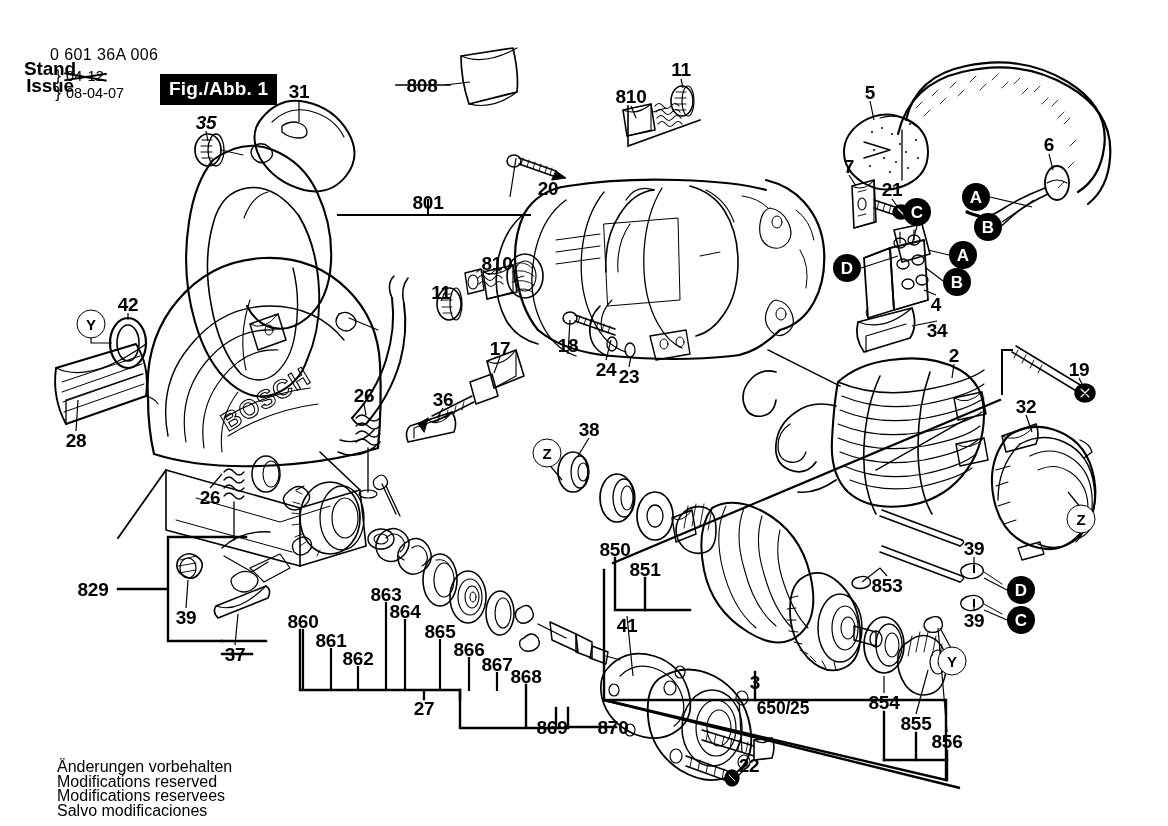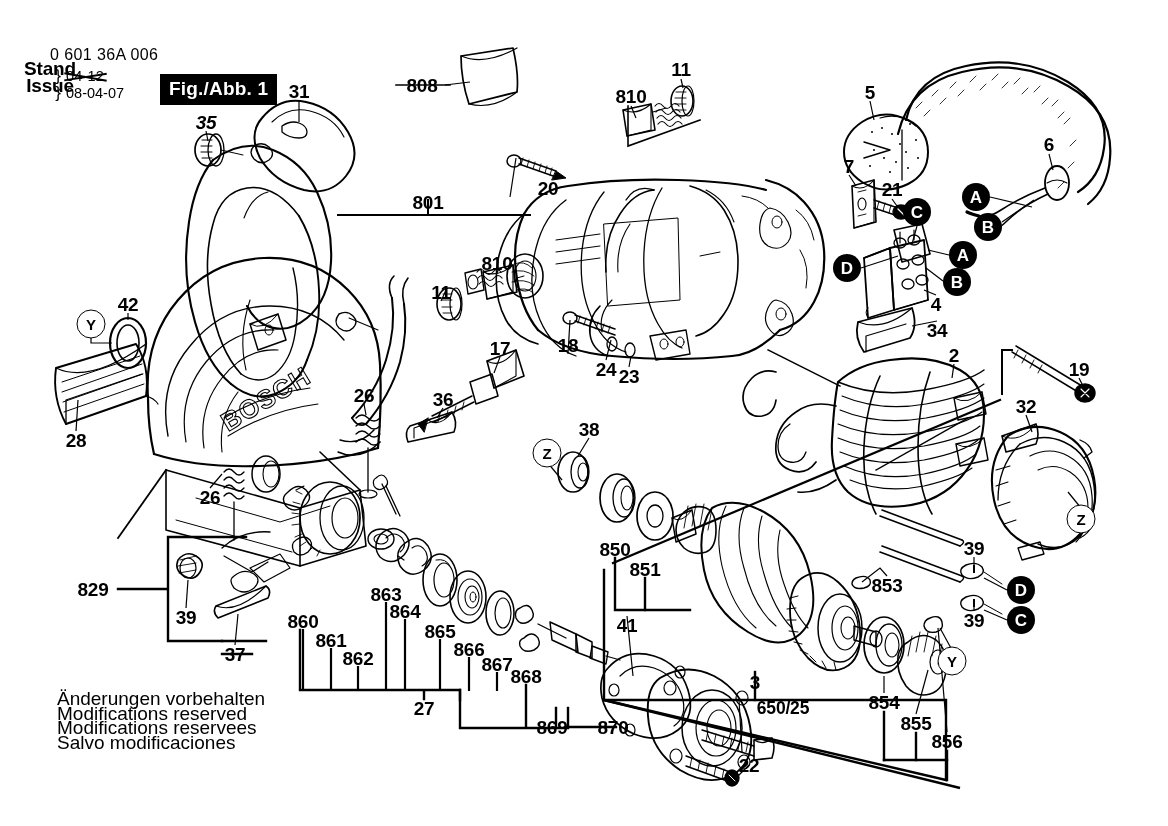--- a/index.html
+++ b/index.html
@@ -46,22 +46,22 @@
   
   .fig-badge{
     position:absolute; left:160px; top:74px;
     background:#000; color:#fff;
     font-size:19px; font-weight:bold;
     padding:4px 9px 5px 9px;
     letter-spacing:.2px; white-space:nowrap;
   }
   
   .footer{
-    position:absolute; left:57px; top:692px;
-    font-size:19px; line-height:14.6px; white-space:nowrap;
+    position:absolute; left:57px; top:760px;
+    font-size:16px; line-height:14.6px; white-space:nowrap;
   }
   
   .lbl{
     position:absolute;
     font-size:19px;
     font-weight:bold;
     white-space:nowrap;
     letter-spacing:-.2px;
     transform:translate(-50%,-50%);
     line-height:1;

